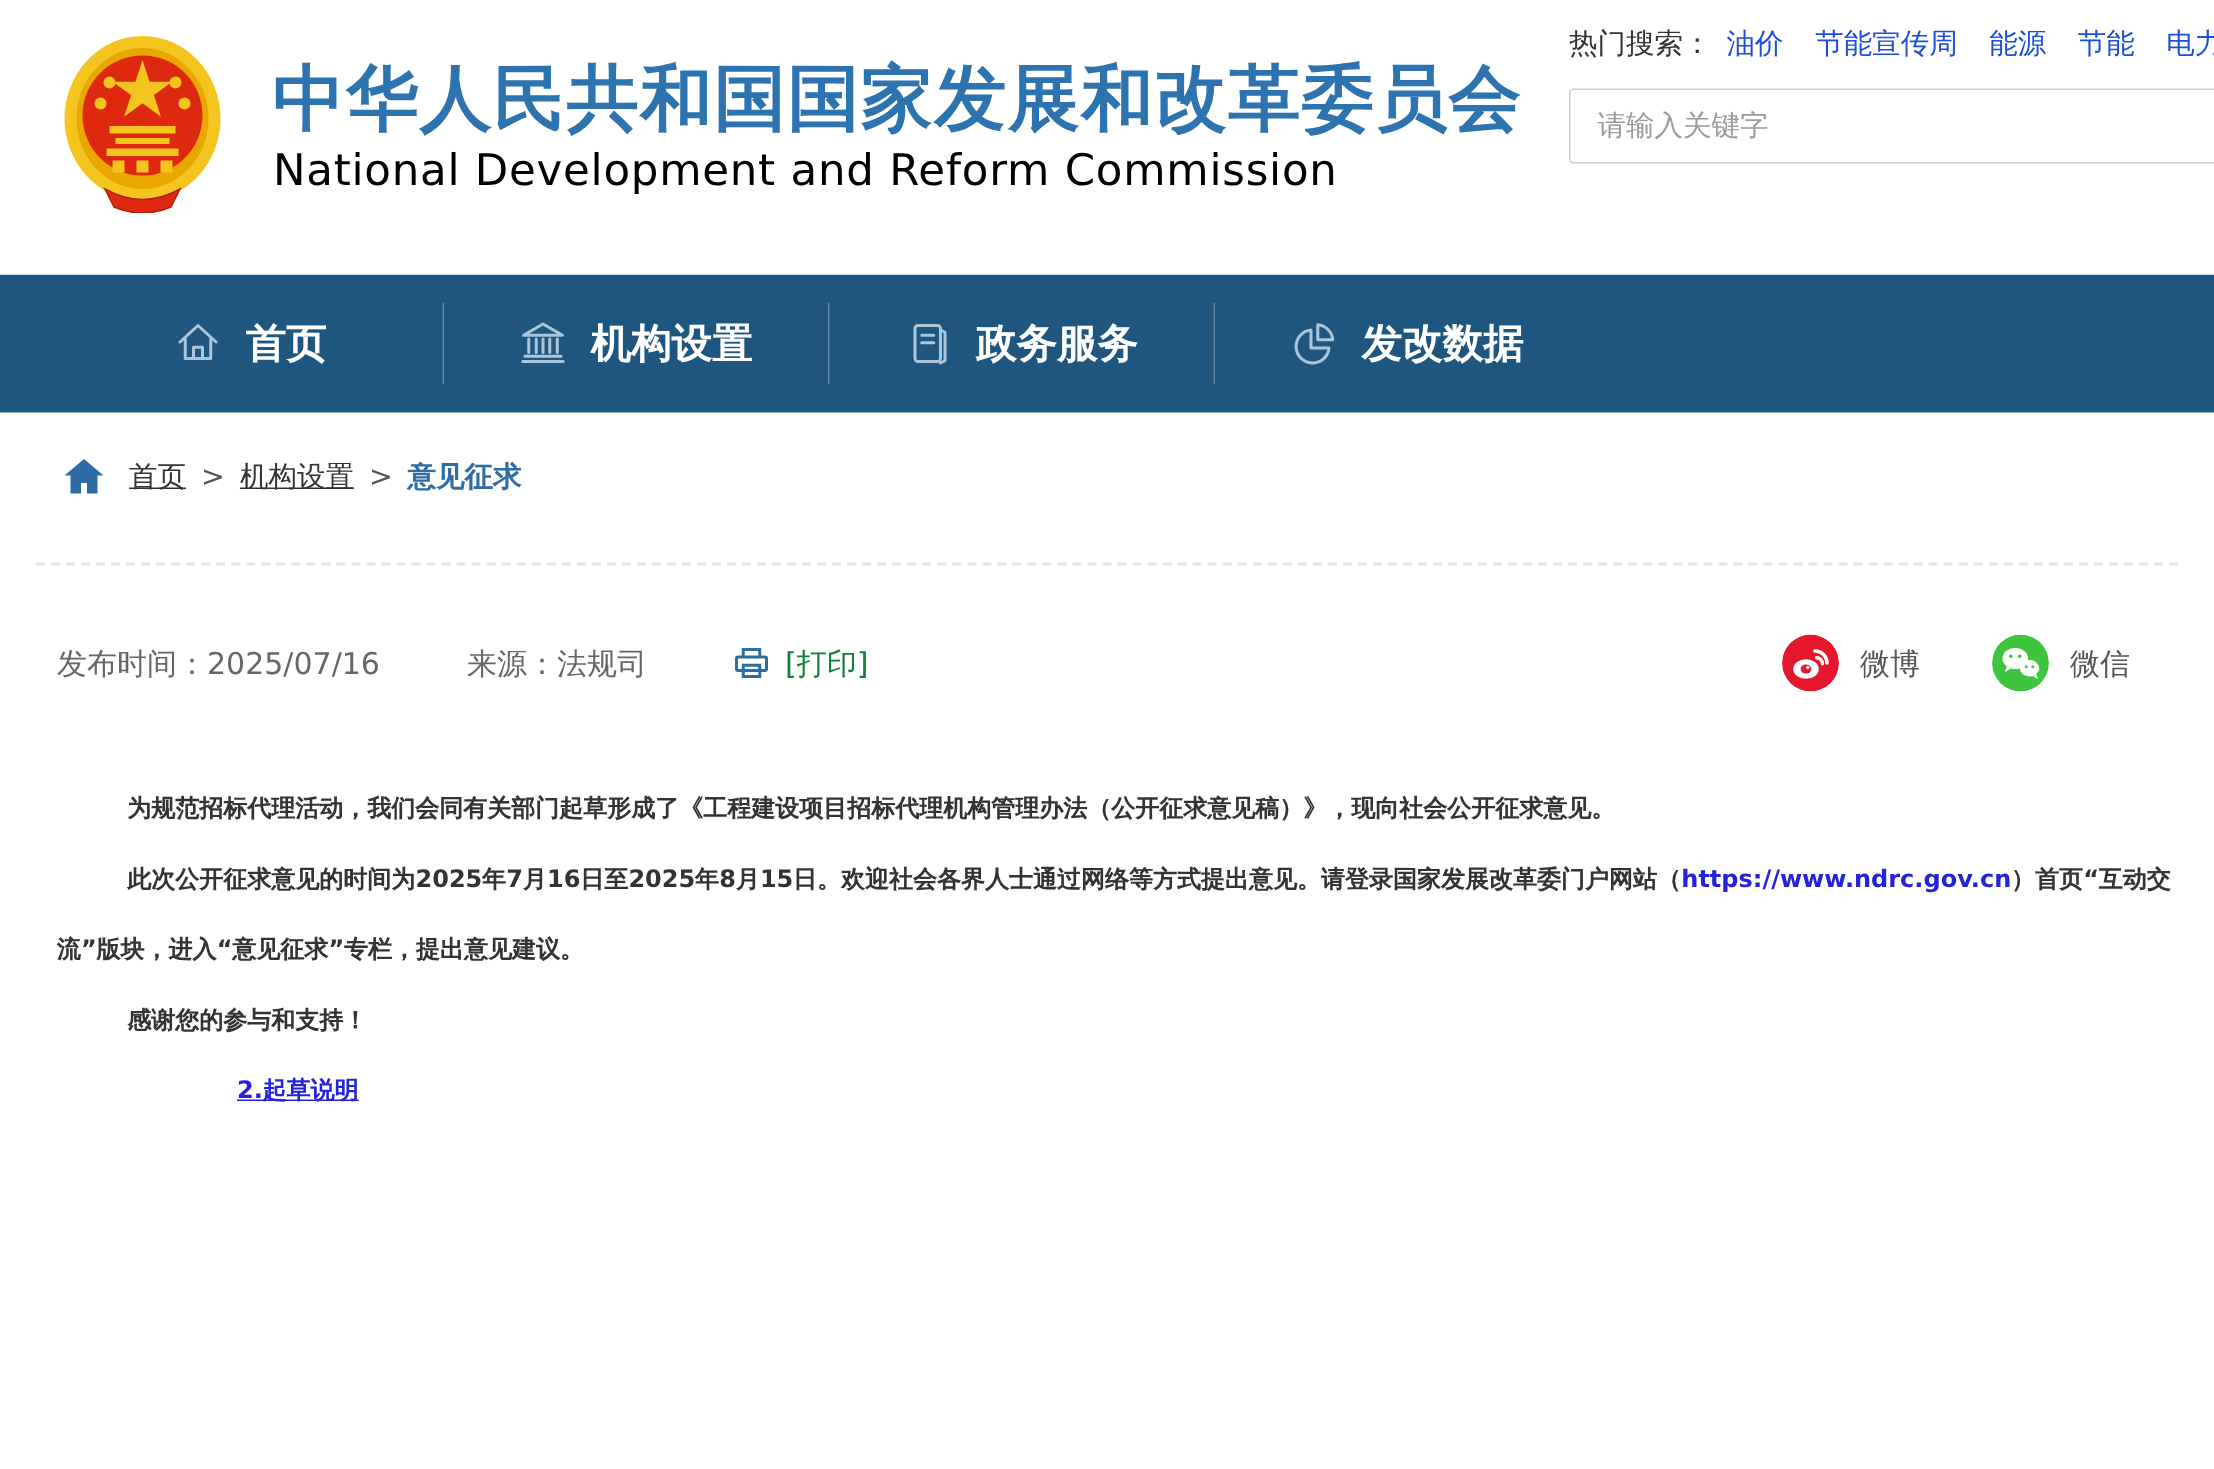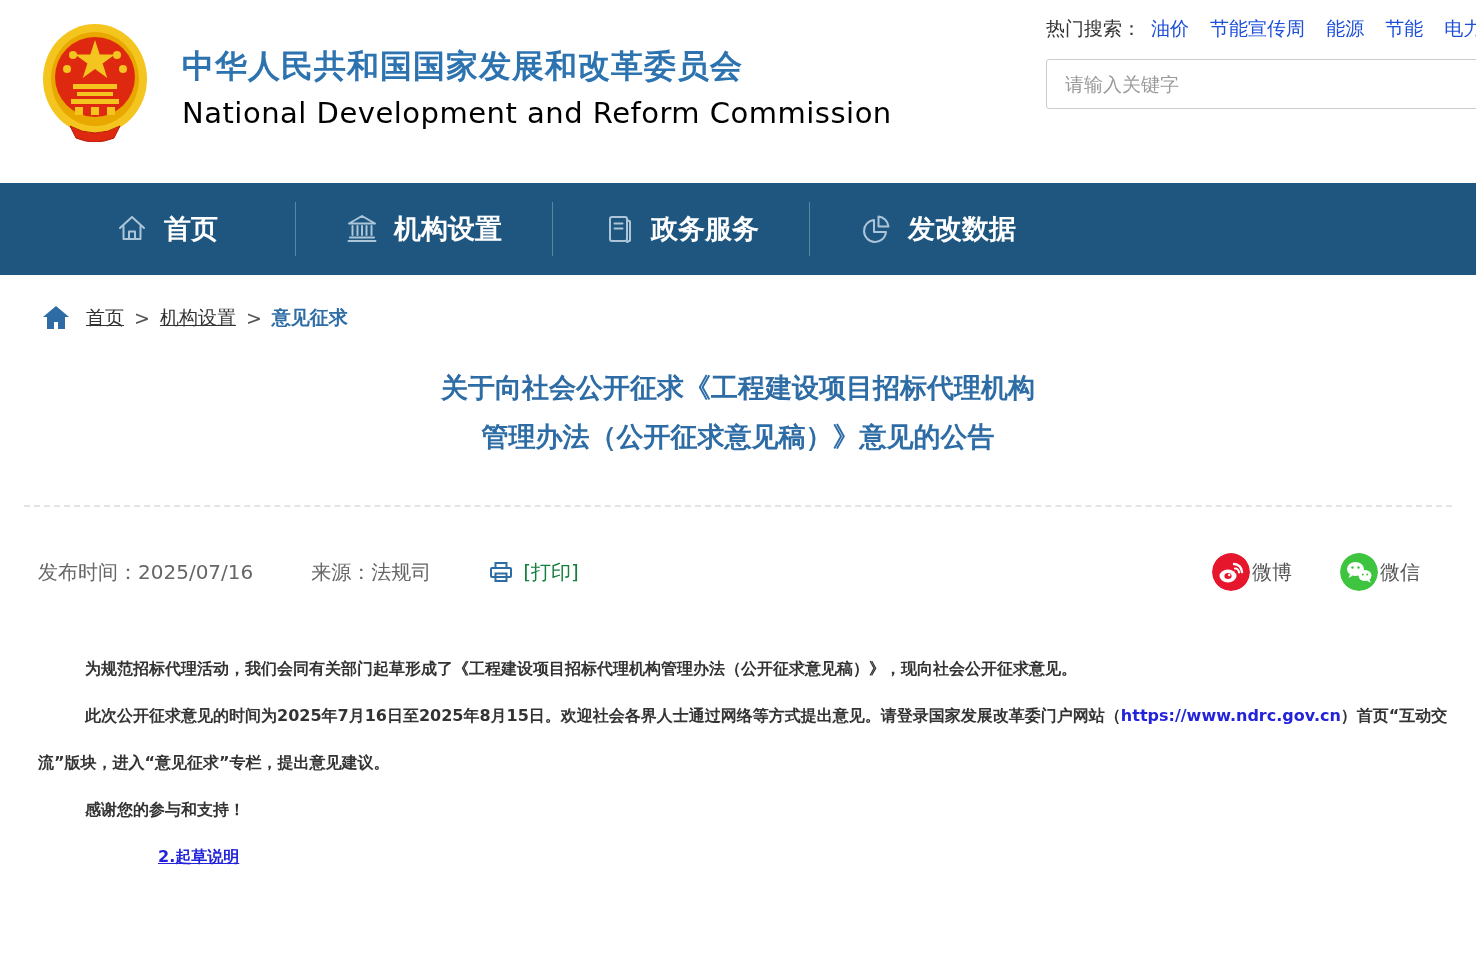--- a/index.html
+++ b/index.html
@@ -9,21 +9,21 @@
     background: #ffffff;
     font-family: "DejaVu Sans", "Liberation Sans", sans-serif;
     color: #333;
   }
   
   .top-header { position: relative; height: 183px; background: #fff; }
   .logo-group { position: absolute; left: 40px; top: 22px; display: flex; align-items: flex-start; cursor: pointer; }
   .emblem-svg { width: 110px; height: 120px; display: block; }
   .site-titles { margin-left: 32px; padding-top: 16px; }
   .site-title-zh {
-    font-size: 32px; font-weight: bold; color: #2c73b0;
+    font-size: 48px; font-weight: bold; color: #2c73b0;
     letter-spacing: 1px; line-height: 56px; white-space: nowrap;
   }
   .site-title-en {
     font-size: 29px; color: #000000; letter-spacing: 0.5px;
     line-height: 34px; margin-top: 2px; white-space: nowrap;
   }
   .search-area { position: absolute; left: 1046px; top: 16px; width: 560px; }
   .hot-search { font-size: 19px; color: #333; white-space: nowrap; }
   .hot-search a { color: #1d4ed8; text-decoration: none; margin-right: 15px; cursor: pointer; }
   .hot-search .hs-label { margin-right: 4px; }
@@ -71,21 +71,21 @@
   .meta-row {
     display: flex; align-items: center;
     margin-top: 44px; padding: 0 56px 0 38px;
     color: #666; font-size: 20px; height: 42px;
   }
   .meta-item { margin-right: 58px; white-space: nowrap; }
   .print-group { display: flex; align-items: center; gap: 10px; color: #15803d; cursor: pointer; }
   .print-icon { width: 24px; height: 22px; }
   .print-icon * { stroke: #2d6ca5; fill: none; stroke-width: 2; }
   .share-group { margin-left: auto; display: flex; align-items: center; }
-  .share-item { display: flex; align-items: center; gap: 2px; margin-left: 48px; cursor: pointer; }
+  .share-item { display: flex; align-items: center; gap: 14px; margin-left: 48px; cursor: pointer; }
   .share-item .share-label { color: #555; font-size: 20px; }
   .share-icon { width: 38px; height: 38px; border-radius: 50%; display: block; }
   
   .body-text { margin: 52px 26px 0 38px; font-size: 16px; color: #333; line-height: 47px; font-weight: bold; }
   .body-text p { margin: 0; text-indent: 47px; }
   .body-text a { color: #2323dc; cursor: pointer; }
   .body-text .url-link { text-decoration: none; }
   .body-text .attach-link { text-decoration: underline; }
   .attach-line2 { text-indent: 120px !important; }
 </style>
@@ -171,24 +171,20 @@
     <path d="M14 1 L27 12 h-4 v12 h-7 v-7 h-4 v7 H5 V12 H1 Z" fill="#2d6ca5"></path>
   </svg>
   <a>首页</a>
   <span class="sep">&gt;</span>
   <a>机构设置</a>
   <span class="sep">&gt;</span>
   <span class="current">意见征求</span>
 </div>
 
 <div class="article">
-  <div class="article-title">
-    <div>关于向社会公开征求《工程建设项目招标代理机构</div>
-    <div>管理办法（公开征求意见稿）》意见的公告</div>
-  </div>
 
   <div class="dashed-divider"></div>
 
   <div class="meta-row">
     <span class="meta-item">
       <span>发布时间：</span><span>2025/07/16</span>
     </span>
     <span class="meta-item">
       <span>来源：</span><span>法规司</span>
     </span>

